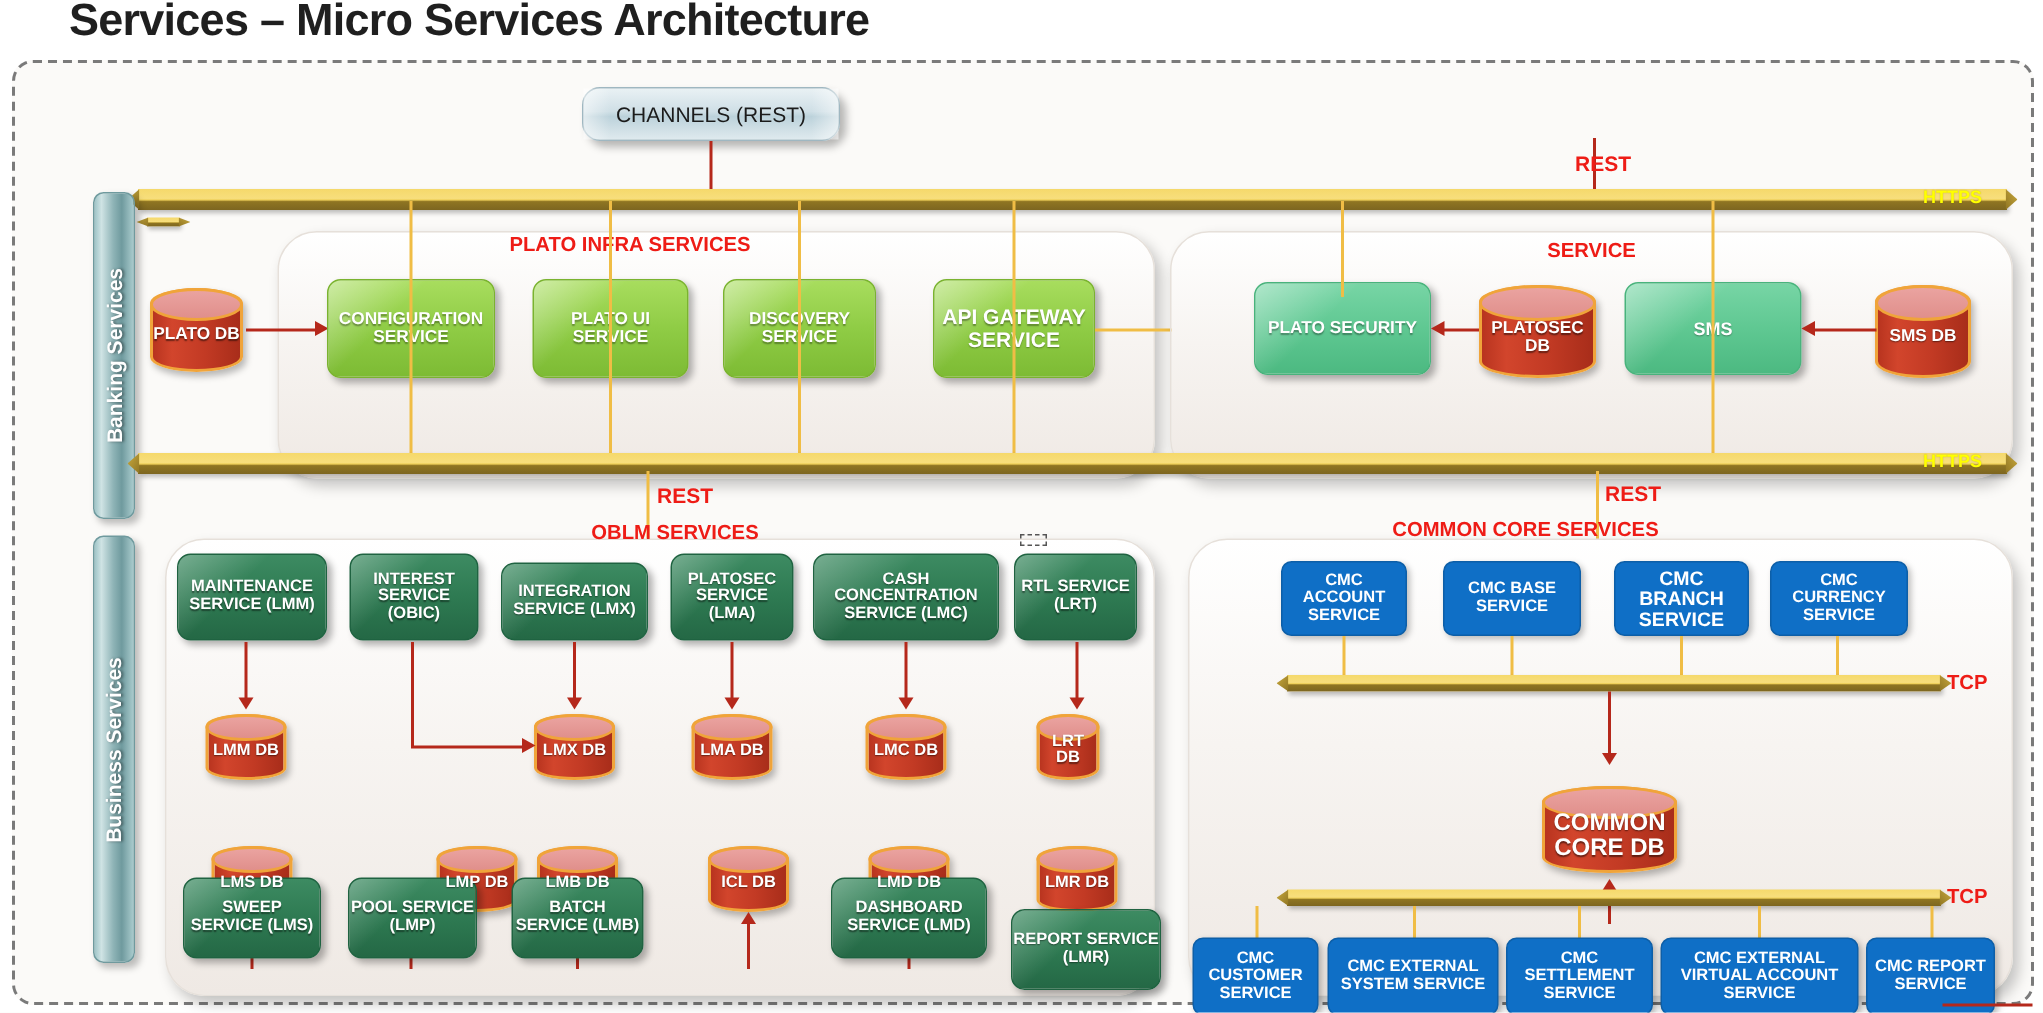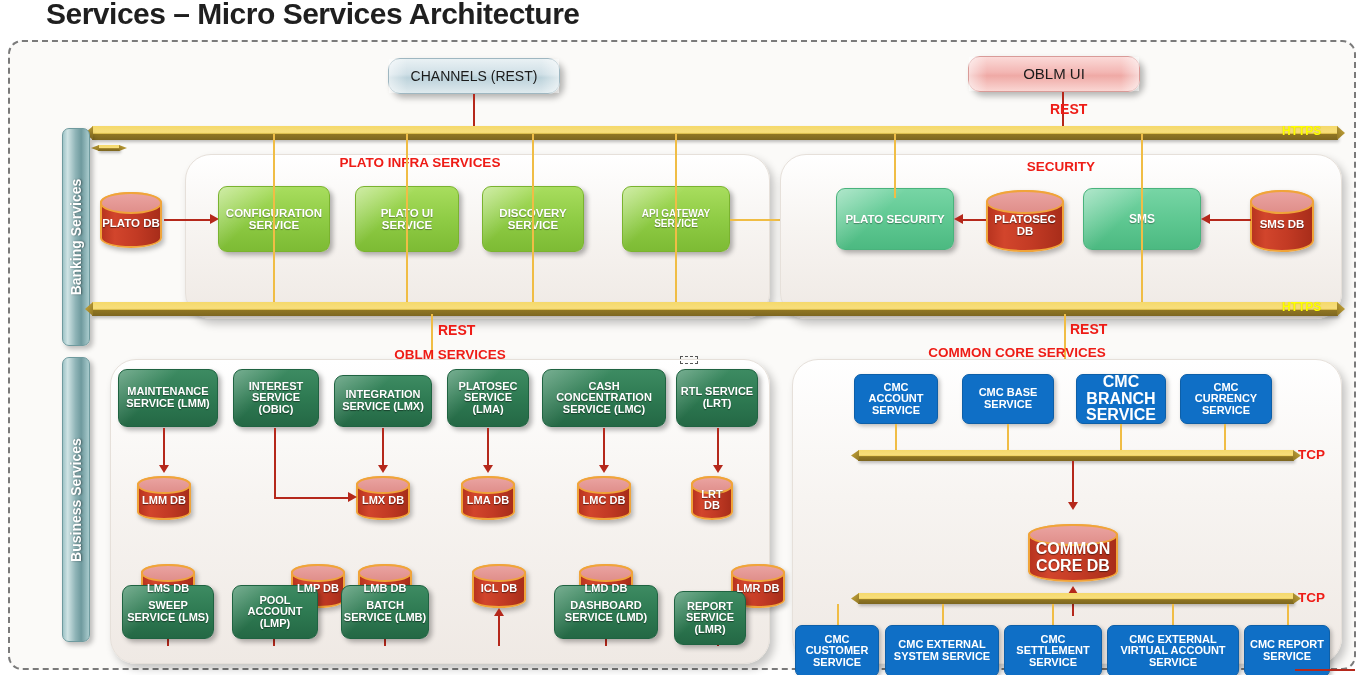--- a/index.html
+++ b/index.html
@@ -199,23 +199,20 @@
 </head>
 <body>
 
 <div id="page-title">Services – Micro Services Architecture</div>
 
 <div id="canvas">
 
   <div class="svcbox pill pill-blue" style="left:378px; top:16px; width:172px; height:36px; font-size:14px;">
     <span style="position:relative;z-index:3;">CHANNELS (REST)</span>
   </div>
-  <div class="svcbox pill pill-red" style="left:958px; top:14px; width:172px; height:36px; font-size:15px;">
-    <span style="position:relative;z-index:3;">OBLM UI</span>
-  </div>
 
   <div class="redline" style="left:463px; top:52px; height:40px;"></div>
 
   <div class="redline" style="left:1052px; top:50px; height:42px;"></div>
   <div class="redlabel" style="left:1040px; top:60px; font-size:14px;">REST</div>
 
   <div class="bus" style="left:82px; top:84px; width:1246px; height:14px;"></div>
   <div class="yellowlabel" style="left:1272px; top:84px;">HTTPS</div>
 
   <div class="bus" style="left:88px; top:103px; width:22px; height:6px;"></div>
@@ -235,33 +232,33 @@
 
   <div class="svcbox green-light" style="left:208px; top:144px; width:112px; height:66px; font-size:11.5px;">
     <span>CONFIGURATION SERVICE</span>
   </div>
   <div class="svcbox green-light" style="left:345px; top:144px; width:104px; height:66px; font-size:11.5px;">
     <span>PLATO UI SERVICE</span>
   </div>
   <div class="svcbox green-light" style="left:472px; top:144px; width:102px; height:66px; font-size:11.5px;">
     <span>DISCOVERY SERVICE</span>
   </div>
-  <div class="svcbox green-light" style="left:612px; top:144px; width:108px; height:66px; font-size:10px;">
+  <div class="svcbox green-light" style="left:612px; top:144px; width:108px; height:66px; font-size:14px;">
     <span>API GATEWAY SERVICE</span>
   </div>
 
   <div class="vline" style="left:263px; top:92px; height:175px;"></div>
   <div class="vline" style="left:396px; top:92px; height:175px;"></div>
   <div class="vline" style="left:522px; top:92px; height:175px;"></div>
   <div class="vline" style="left:665px; top:92px; height:175px;"></div>
 
   <div class="hline" style="left:720px; top:177px; width:108px;"></div>
 
   <div class="panel" style="left:770px; top:112px; width:562px; height:165px;"></div>
-  <div class="redlabel" style="left:1012px; top:118px; width:78px;">SECURITY</div>
+  <div class="redlabel" style="left:1012px; top:118px; width:78px;">SERVICE</div>
 
   <div class="svcbox green-mint" style="left:826px; top:146px; width:118px; height:62px; font-size:11.5px;">
     <span>PLATO SECURITY</span>
   </div>
   <div class="db" style="left:976px; top:148px; width:78px; height:62px; font-size:11.5px;">
     <span>PLATOSEC DB</span>
   </div>
   <div class="svcbox green-mint" style="left:1073px; top:146px; width:118px; height:62px; font-size:12px;">
     <span>SMS</span>
   </div>
@@ -351,63 +348,63 @@
   </div>
   <div class="db" style="left:348px; top:522px; width:54px; height:44px; font-size:11px;">
     <span>LMB DB</span>
   </div>
   <div class="db" style="left:462px; top:522px; width:54px; height:44px; font-size:11px;">
     <span>ICL DB</span>
   </div>
   <div class="db" style="left:569px; top:522px; width:54px; height:44px; font-size:11px;">
     <span>LMD DB</span>
   </div>
-  <div class="db" style="left:681px; top:522px; width:54px; height:44px; font-size:11px;margin-left:40px;">
+  <div class="db" style="left:681px; top:522px; width:54px; height:44px; font-size:11px;">
     <span>LMR DB</span>
   </div>
 
   <div class="redline" style="left:157px; top:574px; height:30px;"></div>
   <div class="arrow-up" style="left:153px; top:566px;"></div>
   <div class="redline" style="left:263px; top:574px; height:30px;"></div>
   <div class="arrow-up" style="left:259px; top:566px;"></div>
   <div class="redline" style="left:374px; top:574px; height:30px;"></div>
   <div class="arrow-up" style="left:370px; top:566px;"></div>
   <div class="redline" style="left:488px; top:574px; height:30px;"></div>
   <div class="arrow-up" style="left:484px; top:566px;"></div>
   <div class="redline" style="left:595px; top:574px; height:30px;"></div>
   <div class="arrow-up" style="left:591px; top:566px;"></div>
   <div class="redline" style="left:707px; top:574px; height:30px;"></div>
   <div class="arrow-up" style="left:703px; top:566px;"></div>
 
   <div class="svcbox green-dark" style="left:112px; top:543px; width:92px; height:54px; font-size:11px;">
     <span>SWEEP SERVICE (LMS)</span>
   </div>
   <div class="svcbox green-dark" style="left:222px; top:543px; width:86px; height:54px; font-size:11px;">
-    <span>POOL ACCOUNT (LMP)</span>
+    <span>POOL SERVICE (LMP)</span>
   </div>
   <div class="svcbox green-dark" style="left:331px; top:543px; width:88px; height:54px; font-size:11px;">
     <span>BATCH SERVICE (LMB)</span>
   </div>
   <div class="svcbox green-dark" style="left:544px; top:543px; width:104px; height:54px; font-size:11px;">
     <span>DASHBOARD SERVICE (LMD)</span>
   </div>
-  <div class="svcbox green-dark" style="left:664px; top:549px; width:72px; height:54px; font-size:11px;">
+  <div class="svcbox green-dark" style="left:664px; top:564px; width:100px; height:54px; font-size:11px;">
     <span>REPORT SERVICE (LMR)</span>
   </div>
 
   <div class="panel" style="left:782px; top:317px; width:550px; height:305px;"></div>
   <div class="redlabel" style="left:912px; top:304px; width:190px;">COMMON CORE SERVICES</div>
 
   <div class="svcbox blue-flat" style="left:844px; top:332px; width:84px; height:50px; font-size:11px;">
     <span>CMC ACCOUNT SERVICE</span>
   </div>
   <div class="svcbox blue-flat" style="left:952px; top:332px; width:92px; height:50px; font-size:11px;">
     <span>CMC BASE SERVICE</span>
   </div>
-  <div class="svcbox blue-flat" style="left:1066px; top:332px; width:90px; height:50px; font-size:16px;">
+  <div class="svcbox blue-flat" style="left:1066px; top:332px; width:90px; height:50px; font-size:13px;">
     <span>CMC BRANCH SERVICE</span>
   </div>
   <div class="svcbox blue-flat" style="left:1170px; top:332px; width:92px; height:50px; font-size:11px;">
     <span>CMC CURRENCY SERVICE</span>
   </div>
 
   <div class="vline" style="left:885px; top:382px; height:30px;"></div>
   <div class="vline" style="left:997px; top:382px; height:30px;"></div>
   <div class="vline" style="left:1110px; top:382px; height:30px;"></div>
   <div class="vline" style="left:1214px; top:382px; height:30px;"></div>

